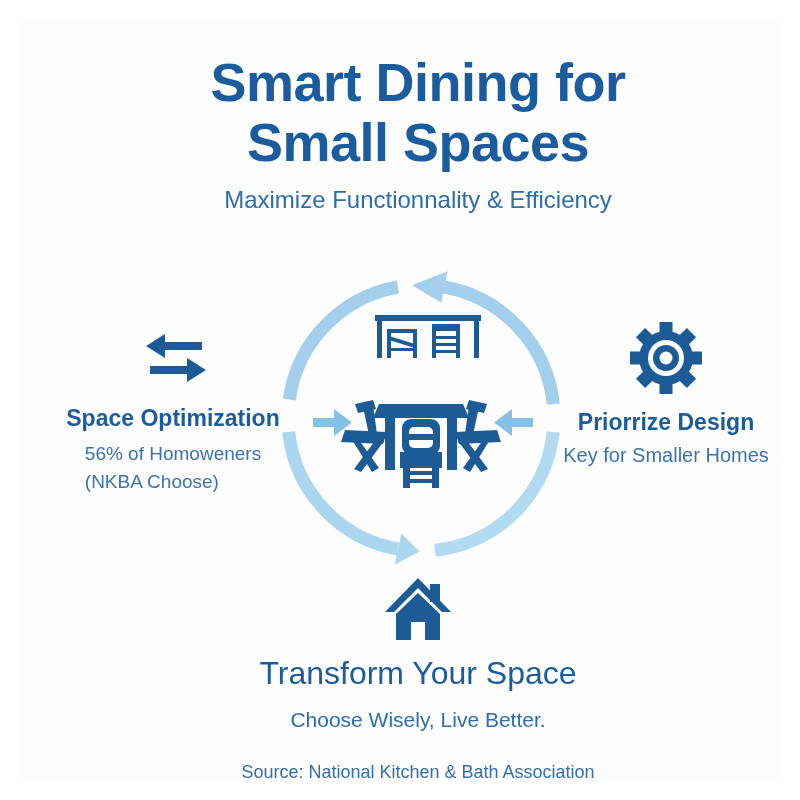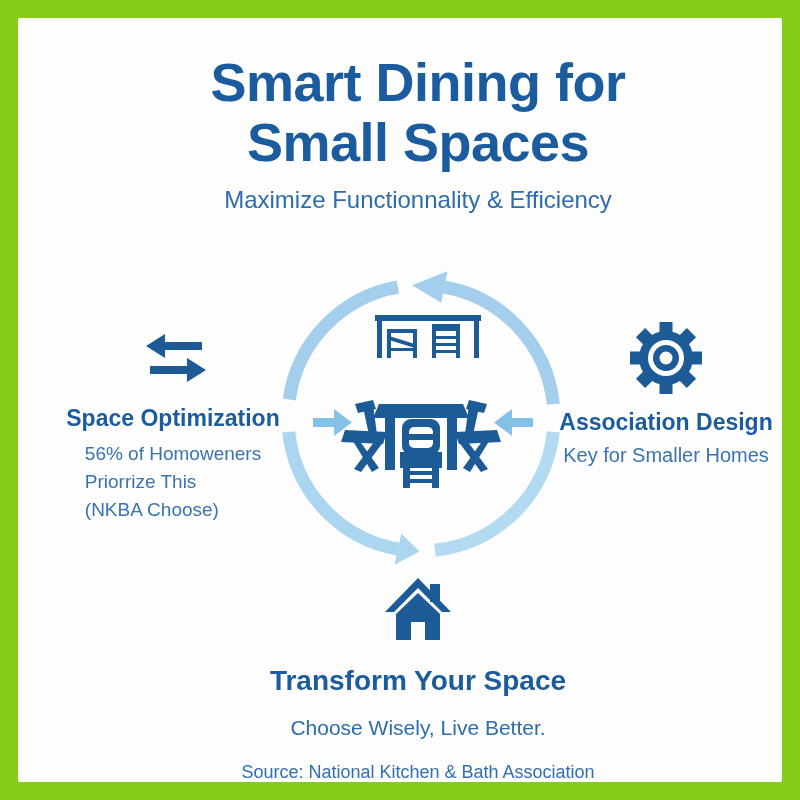--- a/index.html
+++ b/index.html
@@ -5,21 +5,21 @@
   html,body{margin:0;padding:0;}
   body{
     width:800px;height:800px;
     font-family:"Liberation Sans", sans-serif;
     background:#93c7e5;
     position:relative;
     overflow:hidden;
   }
   .frame{
     position:absolute;left:0;top:0;width:800px;height:800px;
-    background:#84cc16;
+    background:#ffffff;
   }
   .content{
     position:absolute;left:18px;top:18px;width:764px;height:764px;
     background:#fdfdfe;border-radius:2px;
   }
   .abs{position:absolute;}
   .center-text{text-align:center;}
   .title{
     left:0;top:34px;width:800px;
     font-size:54px;line-height:60px;font-weight:bold;
@@ -37,21 +37,21 @@
   .sec-title{
     font-size:23px;font-weight:bold;color:#1b5c9e;line-height:28px;
   }
   .sec-body{
     font-size:19px;color:#3a74b0;line-height:28px;margin-top:8px;
   }
   .right-sub{font-size:20px;color:#3a74b0;margin-top:8px;}
   .diagram{left:253px;top:250px;width:300px;height:300px;}
   .bottom-block{left:240px;top:558px;width:320px;}
   .bottom-block .sec-icon{margin-bottom:12px;}
-  .bottom-title{font-size:28px;font-weight:bold;color:#1b5c9e;line-height:30px;margin-top:8px;}
+  .bottom-title{font-size:32px;font-weight:normal;color:#1b5c9e;line-height:30px;}
   .bottom-sub{font-size:21px;color:#2e6da9;margin-top:20px;}
   .footer{
     left:0;top:744px;width:800px;
     font-size:18px;color:#336fad;
   }
 </style>
 </head>
 <body>
 
 <div class="frame">
@@ -70,21 +70,20 @@
             <rect x="26" y="10" width="38" height="8"></rect>
             <polygon points="27,2 27,26 8,14"></polygon>
             <rect x="12" y="34" width="38" height="8"></rect>
             <polygon points="49,26 49,50 68,38"></polygon>
           </g>
         </svg>
       </span>
       <div class="sec-title">Space Optimization</div>
       <div class="sec-body">
         <div>56% of Homoweners</div>
-        <div>Priorrize This</div>
         <div>(NKBA Choose)</div>
       </div>
     </div>
 
     <div class="abs col right-block">
       <span class="sec-icon">
         <svg width="82" height="80" viewBox="0 0 82 80">
           <g fill="#1d5b97">
             <g>
               <rect x="34.5" y="4" width="13" height="16"></rect>
@@ -96,21 +95,21 @@
               <rect x="34.5" y="4" width="13" height="16" transform="rotate(270 41 40)"></rect>
               <rect x="34.5" y="4" width="13" height="16" transform="rotate(315 41 40)"></rect>
             </g>
             <circle cx="41" cy="40" r="27"></circle>
             <circle cx="41" cy="40" r="18" fill="#fdfdfe"></circle>
             <circle cx="41" cy="40" r="13"></circle>
             <circle cx="41" cy="40" r="6.5" fill="#fdfdfe"></circle>
           </g>
         </svg>
       </span>
-      <div class="sec-title">Association Design</div>
+      <div class="sec-title">Priorrize Design</div>
       <div class="right-sub">Key for Smaller Homes</div>
     </div>
 
     <div class="abs diagram">
       <svg width="300" height="300" viewBox="0 0 300 300">
 
         <g fill="none" stroke-width="13">
           <path d="M 282.3 136.1 A 133 133 0 0 0 173.1 19.0" stroke="#a3cfec"></path>
           <path d="M 126.9 19.0 A 133 133 0 0 0 18.3 131.5" stroke="#a3cfec"></path>
           <path d="M 17.7 163.9 A 133 133 0 0 0 126.9 281.0" stroke="#aad6f0"></path>

